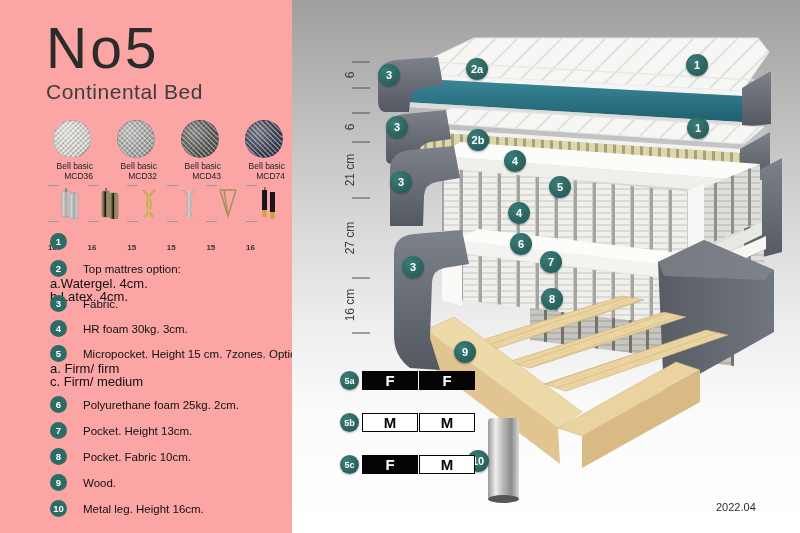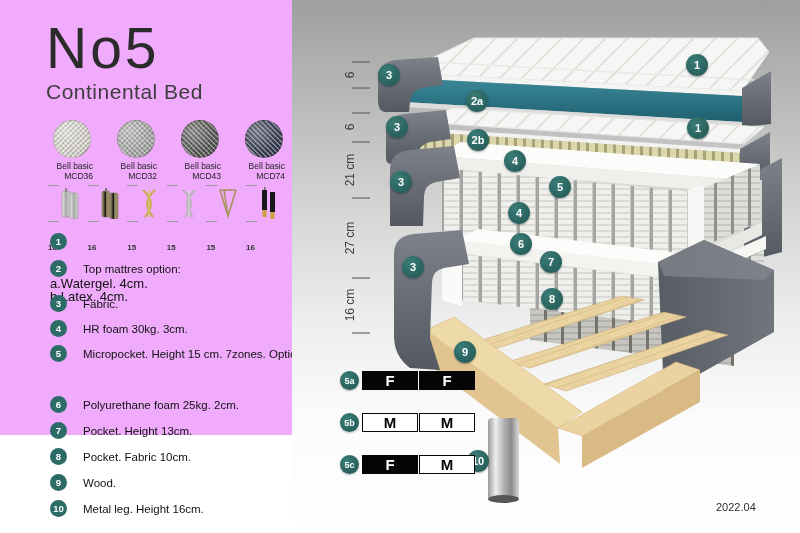--- a/index.html
+++ b/index.html
@@ -1,19 +1,19 @@
 <!DOCTYPE html>
 <html><head>
 <meta charset="utf-8">
 <style>
   html,body{margin:0;padding:0;background:#ffffff;}
   .page{position:relative;width:800px;height:533px;background:#ffffff;overflow:hidden;
         font-family:"Liberation Sans",sans-serif;color:#222;}
   
-  .left-panel{position:absolute;left:0;top:0;width:292px;height:435px;background:#f0abfc;}
+  .left-panel{position:absolute;left:0;top:0;width:292px;height:533px;background:#fca5a5;}
   .brand{position:absolute;left:46px;top:18px;}
   .brand h1{margin:0;font-size:57px;font-weight:400;letter-spacing:3px;color:#2b2b2b;line-height:60px;}
   .brand .sub{font-size:21px;font-weight:400;letter-spacing:.5px;color:#3d3d3d;margin-top:2px;}
   .swatches{position:absolute;left:50px;top:120px;width:235px;display:flex;justify-content:space-between;}
   .swatch-item{width:43px;text-align:right;}
   .swatch-item.wide{width:58px;}
   .swatch{width:36px;height:36px;border-radius:50%;margin:0 auto;border:1px solid rgba(0,0,0,.15);
     background-image:
       radial-gradient(circle at 32% 30%, rgba(255,255,255,.30), transparent 62%),
       repeating-linear-gradient(45deg, rgba(255,255,255,.38) 0 1.5px, transparent 1.5px 3.5px),
@@ -209,20 +209,22 @@
         <div class="spec-row">
             <span class="nbadge">4</span>
             <span class="spec-text">HR foam 30kg. 3cm.</span>
           </div>
       </div>
       <div class="spec-item" style="top:345px">
         <div class="spec-row">
             <span class="nbadge">5</span>
             <span class="spec-text">Micropocket. Height 15 cm. 7zones. Option:</span>
           </div>
+        <div class="spec-sub">a. Firm/ firm</div>
+        <div class="spec-sub">c. Firm/ medium</div>
       </div>
       <div class="spec-item" style="top:396px">
         <div class="spec-row">
             <span class="nbadge">6</span>
             <span class="spec-text">Polyurethane foam 25kg. 2cm.</span>
           </div>
       </div>
       <div class="spec-item" style="top:422px">
         <div class="spec-row">
             <span class="nbadge">7</span>
@@ -374,21 +376,21 @@
       </g>
     </svg>
 
     <div class="measure" style="left:31px;top:68px">6</div>
     <div class="measure" style="left:31px;top:120px">6</div>
     <div class="measure" style="left:31px;top:163px">21 cm</div>
     <div class="measure" style="left:31px;top:231px">27 cm</div>
     <div class="measure" style="left:31px;top:298px">16 cm</div>
 
     <div class="dbadge" style="left:86px;top:64px">3</div>
-    <div class="dbadge" style="left:174px;top:90px">2a</div>
+    <div class="dbadge" style="left:174px;top:58px">2a</div>
     <div class="dbadge" style="left:394px;top:54px">1</div>
     <div class="dbadge" style="left:94px;top:116px">3</div>
     <div class="dbadge" style="left:175px;top:129px">2b</div>
     <div class="dbadge" style="left:395px;top:117px">1</div>
     <div class="dbadge" style="left:212px;top:150px">4</div>
     <div class="dbadge" style="left:257px;top:176px">5</div>
     <div class="dbadge" style="left:98px;top:171px">3</div>
     <div class="dbadge" style="left:216px;top:202px">4</div>
     <div class="dbadge" style="left:218px;top:233px">6</div>
     <div class="dbadge" style="left:248px;top:251px">7</div>

